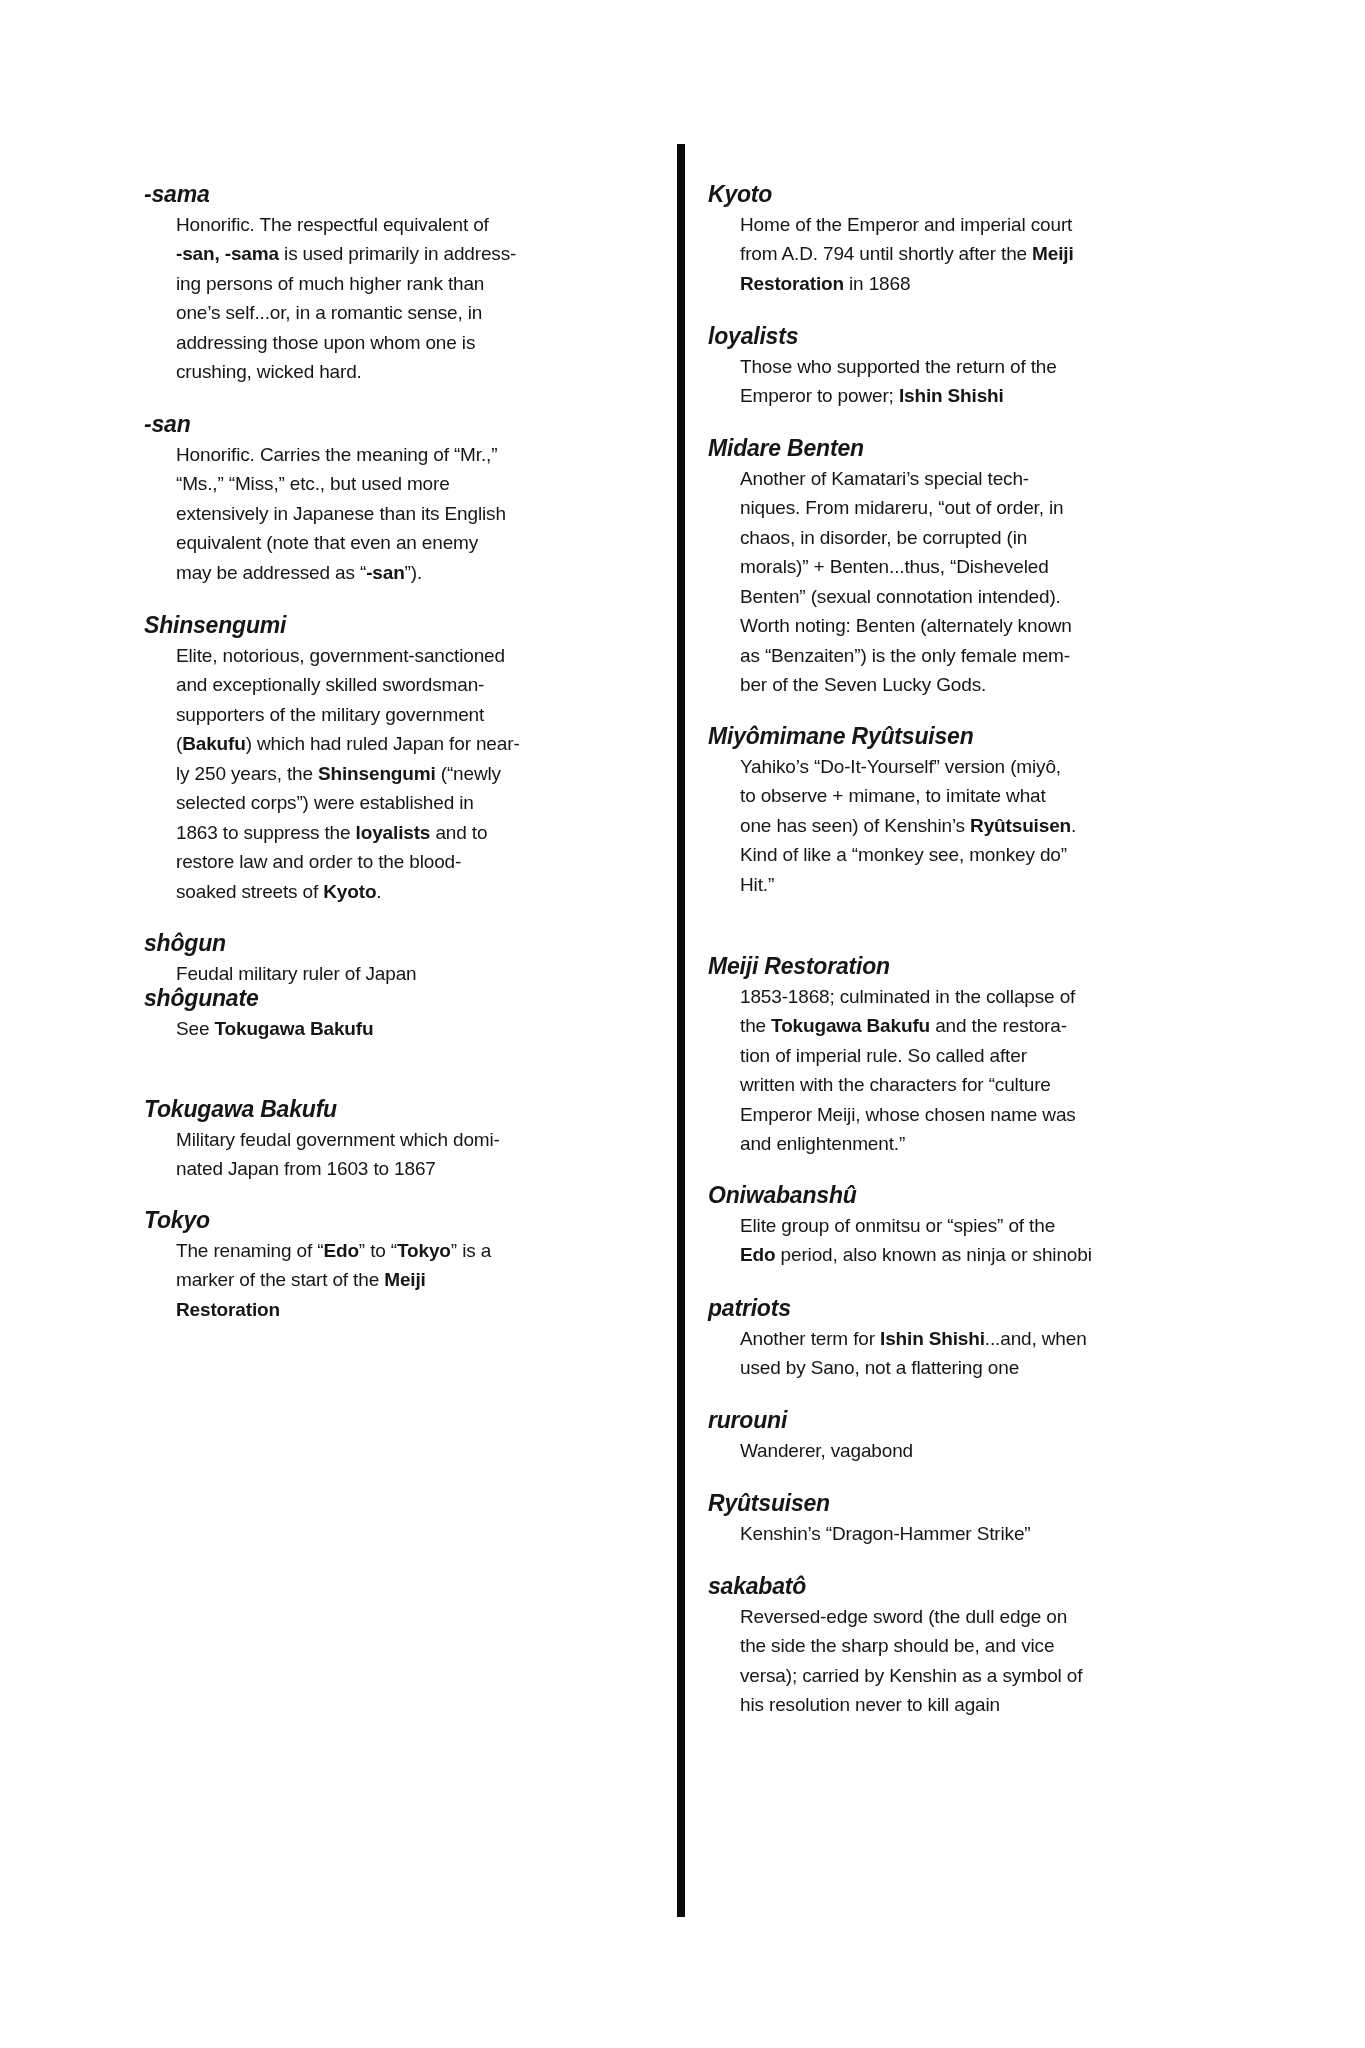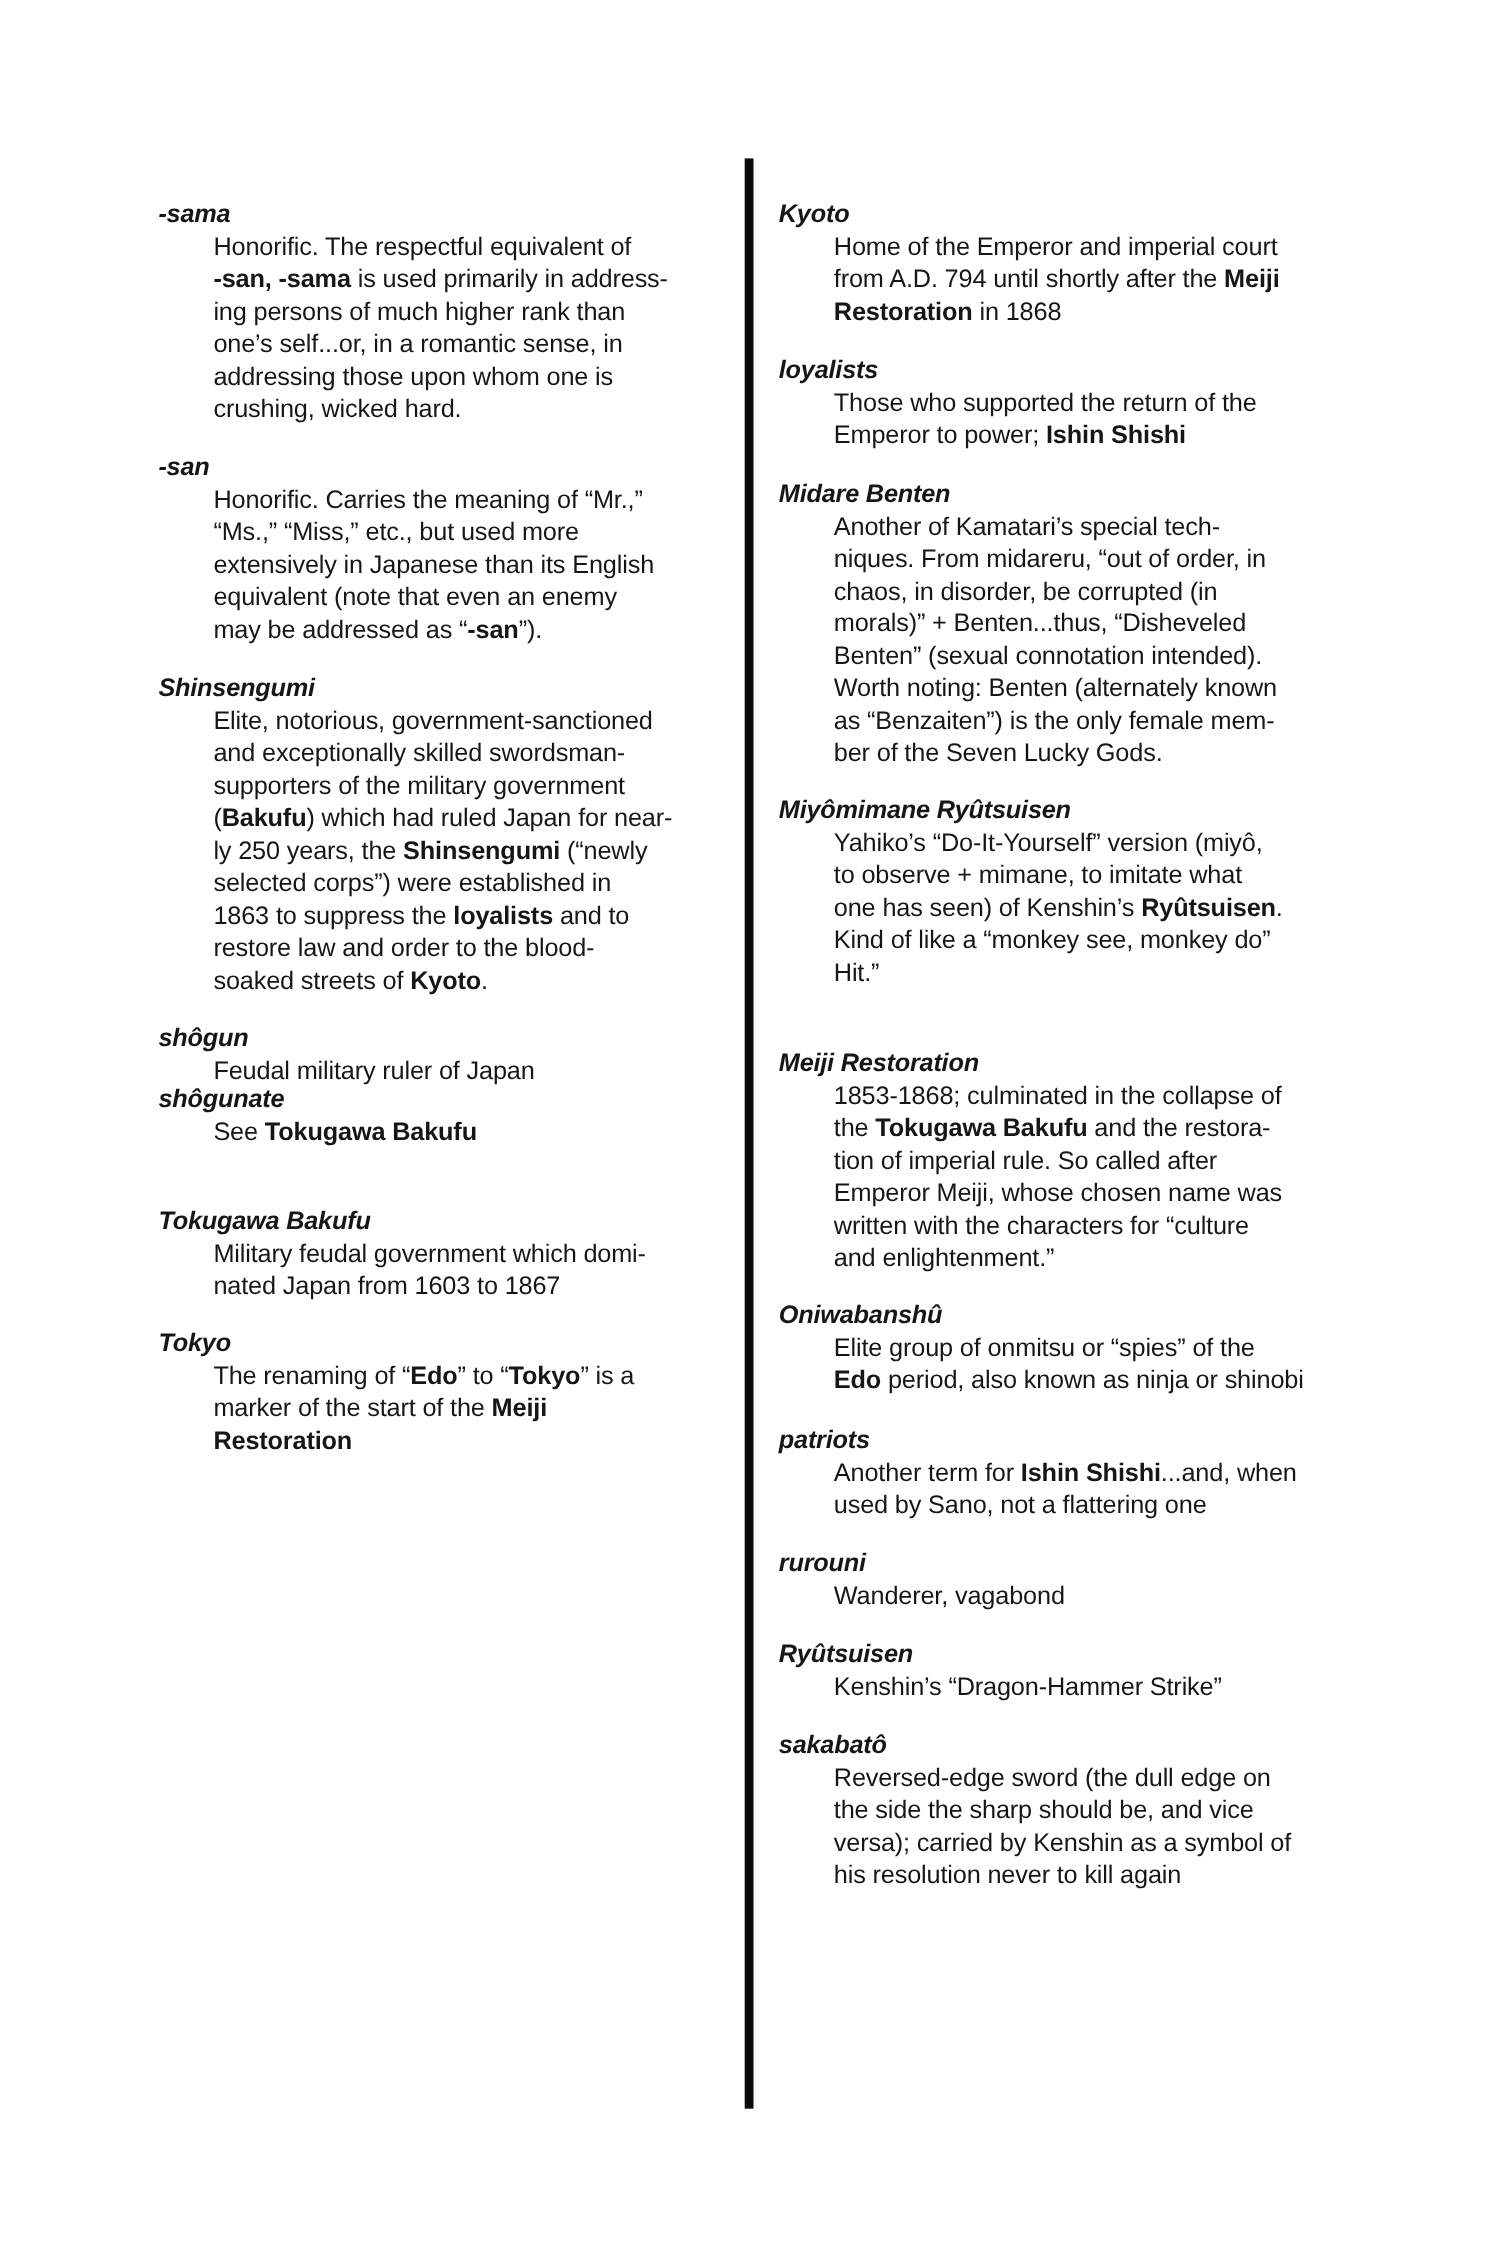--- a/index.html
+++ b/index.html
@@ -4,21 +4,21 @@
 <style>
   html, body { margin:0; padding:0; background:#ffffff; }
   body { width:1365px; height:2048px; position:relative; overflow:hidden;
          font-family:"Liberation Sans", sans-serif; color:#161616; }
   .col { position:absolute; top:0; }
   .col-left { left:144px; width:520px; }
   .col-right { left:708px; width:540px; }
   .entry { position:absolute; left:0; width:100%; }
   .term { font-weight:bold; font-style:italic; font-size:23px; line-height:29.5px;
           white-space:nowrap; letter-spacing:-0.2px; }
-  .def { margin-left:50px; font-size:23px; line-height:29.5px; letter-spacing:-0.15px; }
+  .def { margin-left:32px; font-size:19px; line-height:29.5px; letter-spacing:-0.15px; }
   .def .ln { display:block; white-space:nowrap; }
   .bi { font-weight:bold; }
   .it { }
   .divider { position:absolute; left:677px; top:144px; width:8px; height:1773px; background:#0b0b0b; }
 </style>
 </head>
 <body>
 
 <div class="col col-left">
   <div class="entry" style="top:180px">
@@ -125,22 +125,22 @@
         <span class="ln"><span>Kind of like a “monkey see, monkey do”</span></span>
         <span class="ln"><span>Hit.”</span></span>
       </div>
   </div>
   <div class="entry" style="top:952px">
     <div class="term">Meiji Restoration</div>
     <div class="def">
         <span class="ln"><span>1853-1868; culminated in the collapse of</span></span>
         <span class="ln"><span>the </span><span class="bi">Tokugawa Bakufu</span><span> and the restora-</span></span>
         <span class="ln"><span>tion of imperial rule. So called after</span></span>
+        <span class="ln"><span>written with the characters for “culture</span></span>
         <span class="ln"><span>Emperor Meiji, whose chosen name was</span></span>
-        <span class="ln"><span>written with the characters for “culture</span></span>
         <span class="ln"><span>and enlightenment.”</span></span>
       </div>
   </div>
   <div class="entry" style="top:1181px">
     <div class="term">Oniwabanshû</div>
     <div class="def">
         <span class="ln"><span>Elite group of </span><span class="it">onmitsu</span><span> or “spies” of the</span></span>
         <span class="ln"><span class="bi">Edo</span><span> period, also known as </span><span class="it">ninja</span><span> or </span><span class="it">shinobi</span></span>
       </div>
   </div>

